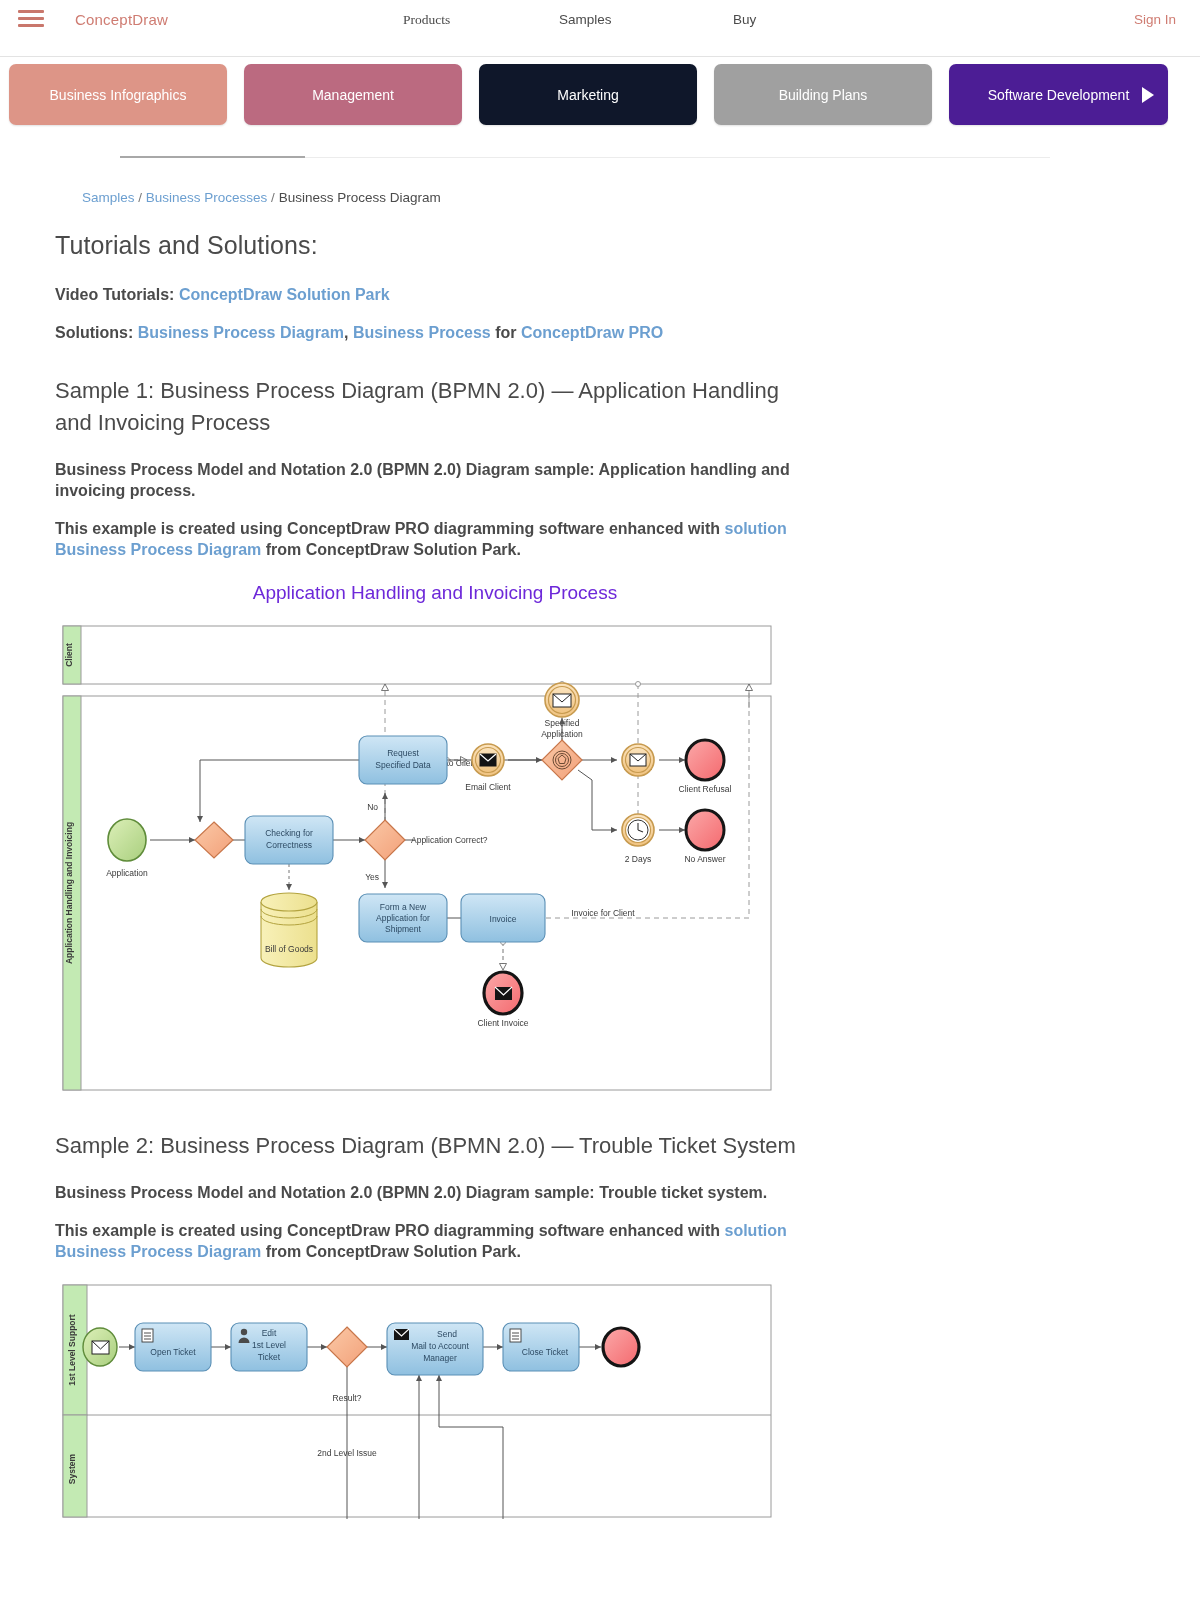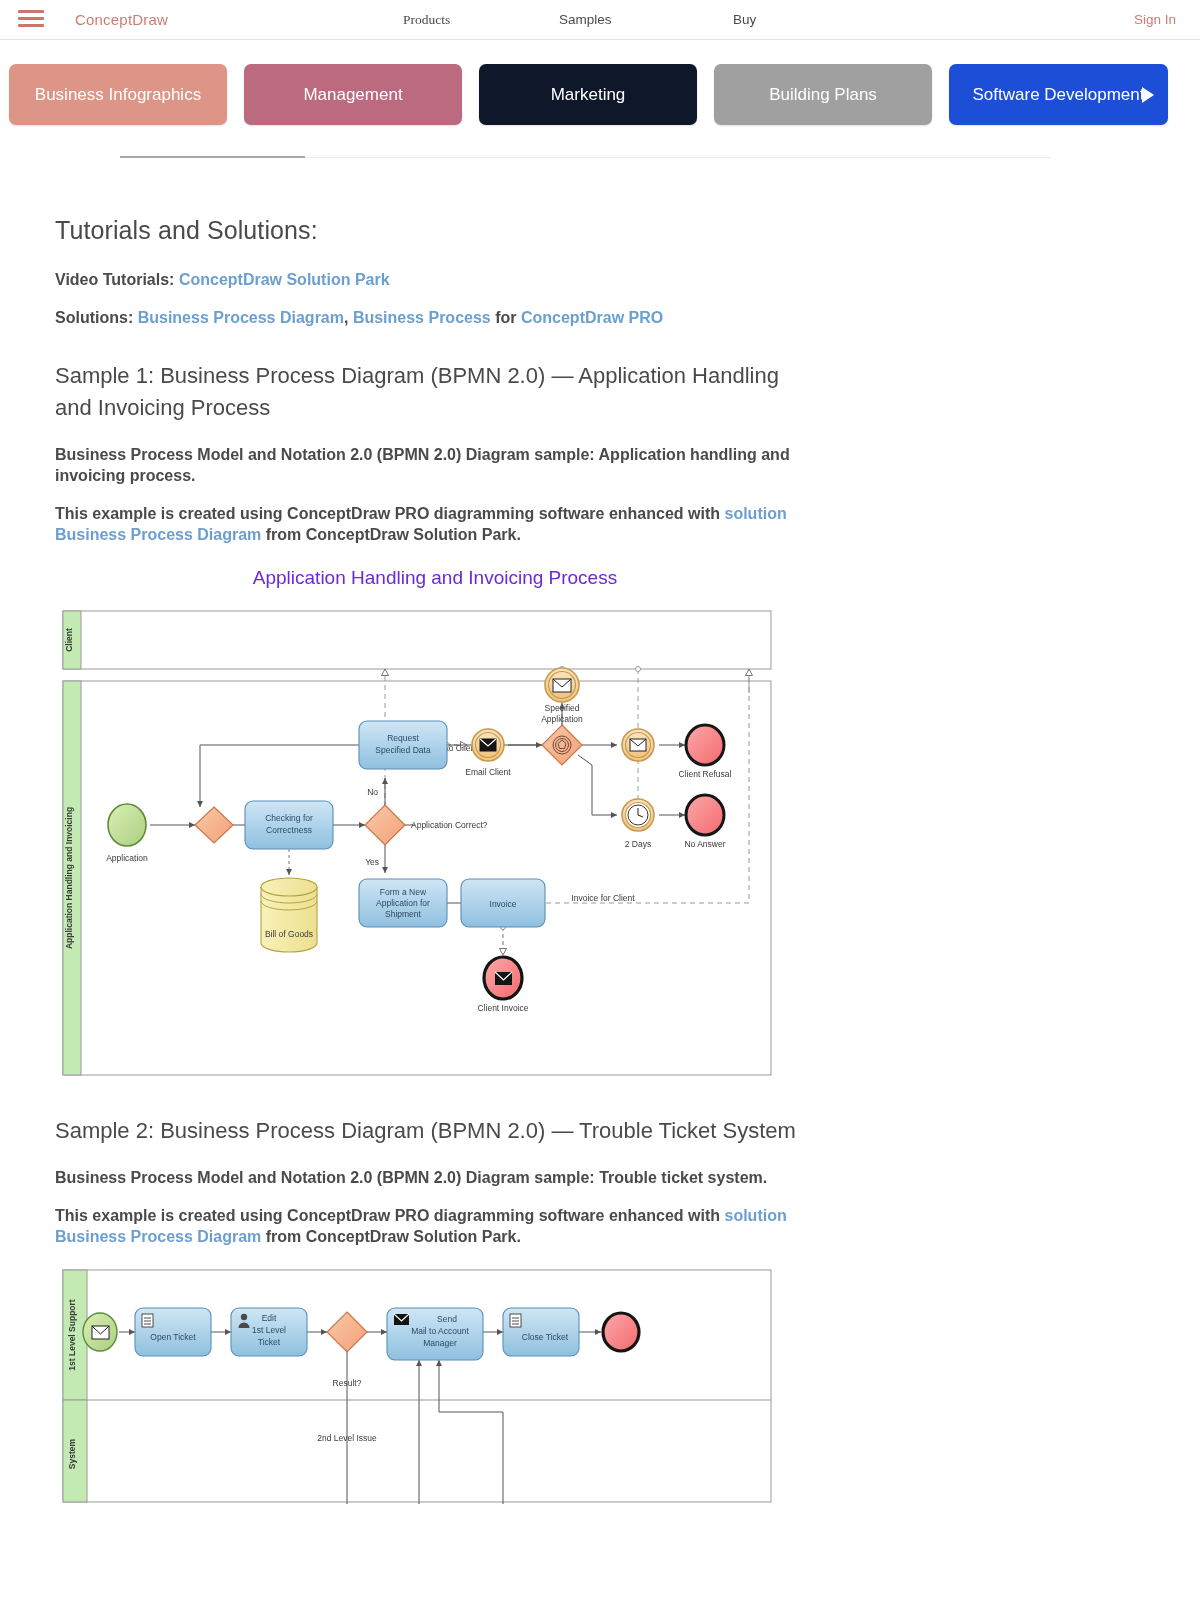--- a/index.html
+++ b/index.html
@@ -8,21 +8,21 @@
     width:1200px; height:1600px;
     background:#ffffff;
     font-family:"Liberation Sans", sans-serif;
     color:#3a3a3a;
     overflow:hidden;
     position:relative;
   }
 
   
   .topnav{
-    position:absolute; left:0; top:0; width:1200px; height:40px;
+    position:absolute; left:0; top:0; width:1200px; height:57px;
     background:#ffffff; border-bottom:1px solid #e3e3e3;
   }
   .hamburger{
     position:absolute; left:18px; top:10px; width:26px; height:20px;
     cursor:pointer;
   }
   .hamburger span{
     display:block; height:3px; width:26px; background:#c9776c;
     border-radius:1px; margin-bottom:4px;
   }
@@ -37,28 +37,28 @@
   .nav-products{ left:403px;font-family:Liberation Serif, serif; }
   .nav-samples{ left:559px; }
   .nav-buy{ left:733px; }
   .nav-signin{ right:24px; color:#cf7c72; }
 
   
   .catbar{ position:absolute; left:0; top:64px; width:1200px; height:70px; }
   .catbtn{
     position:absolute; top:0; height:61px; border-radius:7px;
     display:flex; align-items:center; justify-content:center;
-    color:#ffffff; font-size:17px; cursor:pointer;
+    color:#ffffff; font-size:14px; cursor:pointer;
     box-shadow:0 1px 2px rgba(0,0,0,.12);
   }
   .cat0{ left:9px;    width:218px; background:#dd9587; }
   .cat1{ left:244px;  width:218px; background:#bb6a80; }
   .cat2{ left:479px;  width:218px; background:#0f172a; }
   .cat3{ left:714px;  width:218px; background:#a0a0a0; }
-  .cat4{ left:949px;  width:219px; background:#1d4ed8; position:relative; }
+  .cat4{ left:949px;  width:219px; background:#4c1d95; position:relative; }
   .cat-arrow{
     position:absolute; right:14px; top:50%; transform:translateY(-50%);
     width:0;height:0;border-left:12px solid #ffffff;
     border-top:8px solid transparent;border-bottom:8px solid transparent;
   }
 
   
   .divider{ position:absolute; left:120px; top:157px; width:930px; height:1px; background:#ececec; }
   .divider-active{ position:absolute; left:120px; top:156px; width:185px; height:2px; background:#a8a8a8; }
 
@@ -115,20 +115,23 @@
     <span>Software Development</span>
     <span class="cat-arrow"></span>
   </div>
 </div>
 
 <div class="divider"></div>
 <div class="divider-active"></div>
 
 <div class="content">
 
+  <div class="breadcrumb">
+    <a>Samples</a><span class="sep"> / </span><a>Business Processes</a><span class="sep"> / </span><span>Business Process Diagram</span>
+  </div>
 
   <h2 class="section-title">Tutorials and Solutions:</h2>
 
   <p class="para">
     <span>Video Tutorials: </span><a class="lnk">ConceptDraw Solution Park</a>
   </p>
 
   <p class="para">
     <span>Solutions: </span><a class="lnk">Business Process Diagram</a><span>, </span><a class="lnk">Business Process</a><span> for </span><a class="lnk">ConceptDraw PRO</a>
   </p>

